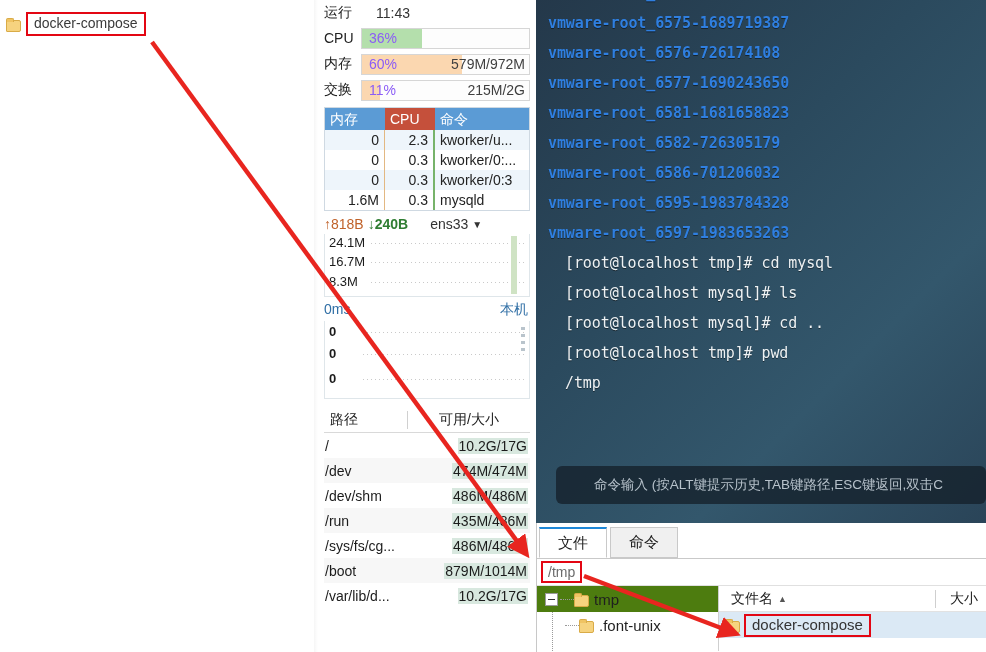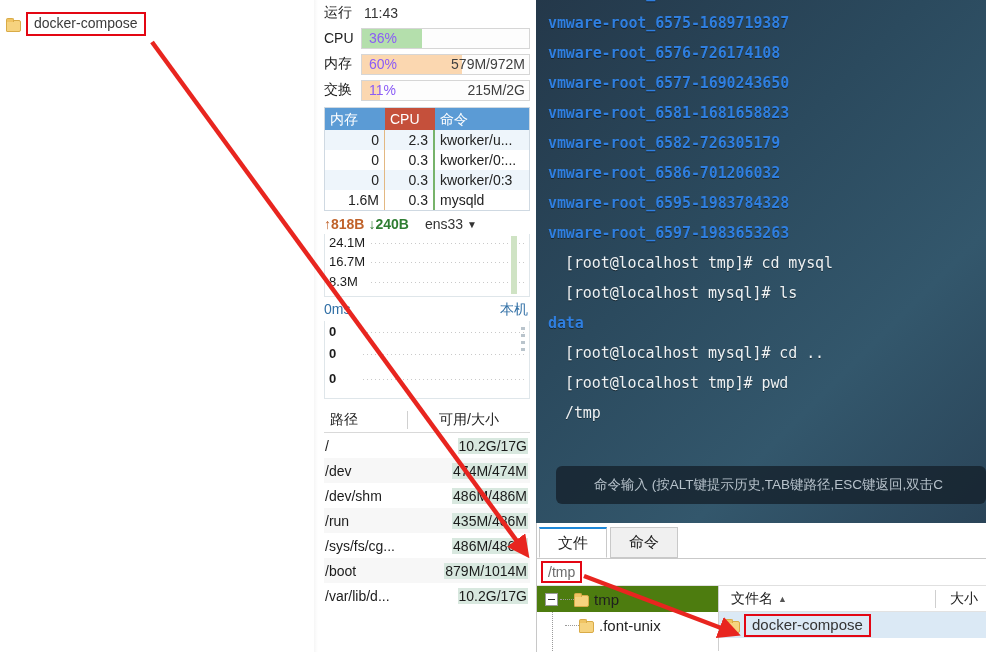--- a/index.html
+++ b/index.html
@@ -51,21 +51,21 @@
   
   .arrow-layer { position: absolute; left:0; top:0; width:986px; height:652px; pointer-events:none; }
 
   
   .monitor {
     position: absolute; left: 318px; top: 0; width: 218px; height: 652px;
     background: #ffffff;
     font-size: 13px; color: #2b2b2b;
   }
   .mon-row {
-    display: flex; align-items: center; gap: 12px;
+    display: flex; align-items: center; gap: 24px;
     padding: 0 6px; height: 25px;
   }
   .mon-row .k { color: #222; font-size: 14px; white-space: nowrap; }
   .mon-row .v { color: #333; font-size: 14px; white-space: nowrap; }
 
   .bar-row { display:flex; align-items:center; gap:7px; padding: 0 6px; height: 26px; }
   .bar-row .k { width: 30px; font-size: 14px; color:#222; white-space:nowrap; flex:none;}
   .bar-out {
     position: relative; flex: 1; height: 21px;
     background:#fdfdfd; border:1px solid #d6d6d6; overflow:hidden;
@@ -91,23 +91,23 @@
   .ptr:nth-child(odd) { background:#eef5fb; }
   .ptd { font-size:14px; line-height:20px; color:#222; padding:0 5px; }
   .ptd.mem { width:60px; text-align:right; border-right:1px solid #e3b882; }
   .ptd.cpu { width:50px; text-align:right; border-right:2px solid #77b36a; }
   .ptd.cmd { flex:1; text-align:left; white-space:nowrap; overflow:hidden; }
 
   
   .net-head {
     display:flex; align-items:center; gap:4px; padding:5px 6px 2px 6px; font-size:14px;
   }
-  .net-up { color:#c0622a; font-weight:bold; }
+  .net-up { color:#c0622a; font-weight:normal; }
   .net-down { color:#2f7d32; font-weight:bold; }
-  .net-if { color:#333; margin-left:12px; }
+  .net-if { color:#333; margin-left:18px; }
   .caret { font-size:10px; color:#333; }
 
   .graph {
     margin: 0 6px; border:1px solid #dfe6ea; border-top:none; background:#fff;
     position:relative; overflow:hidden;
   }
   .graph.net { height: 63px; }
   .graph.ping { height: 78px; }
   .g-label {
     position:absolute; left:4px; font-size:13px; color:#1b1b1b; line-height:14px;
@@ -372,21 +372,20 @@
         <div class="term-line blue">vmware-root_6575-1689719387</div>
         <div class="term-line blue">vmware-root_6576-726174108</div>
         <div class="term-line blue">vmware-root_6577-1690243650</div>
         <div class="term-line blue">vmware-root_6581-1681658823</div>
         <div class="term-line blue">vmware-root_6582-726305179</div>
         <div class="term-line blue">vmware-root_6586-701206032</div>
         <div class="term-line blue">vmware-root_6595-1983784328</div>
         <div class="term-line blue">vmware-root_6597-1983653263</div>
         <div class="term-line white">[root@localhost tmp]# cd mysql</div>
         <div class="term-line white">[root@localhost mysql]# ls</div>
-        <div class="term-line blue">data</div>
         <div class="term-line white">[root@localhost mysql]# cd ..</div>
         <div class="term-line white">[root@localhost tmp]# pwd</div>
         <div class="term-line white">/tmp</div>
       </div>
     <div class="cmd-input">
       <span class="ph">命令输入 (按ALT键提示历史,TAB键路径,ESC键返回,双击C</span>
     </div>
   </div>
 
   <div class="filepanel">

